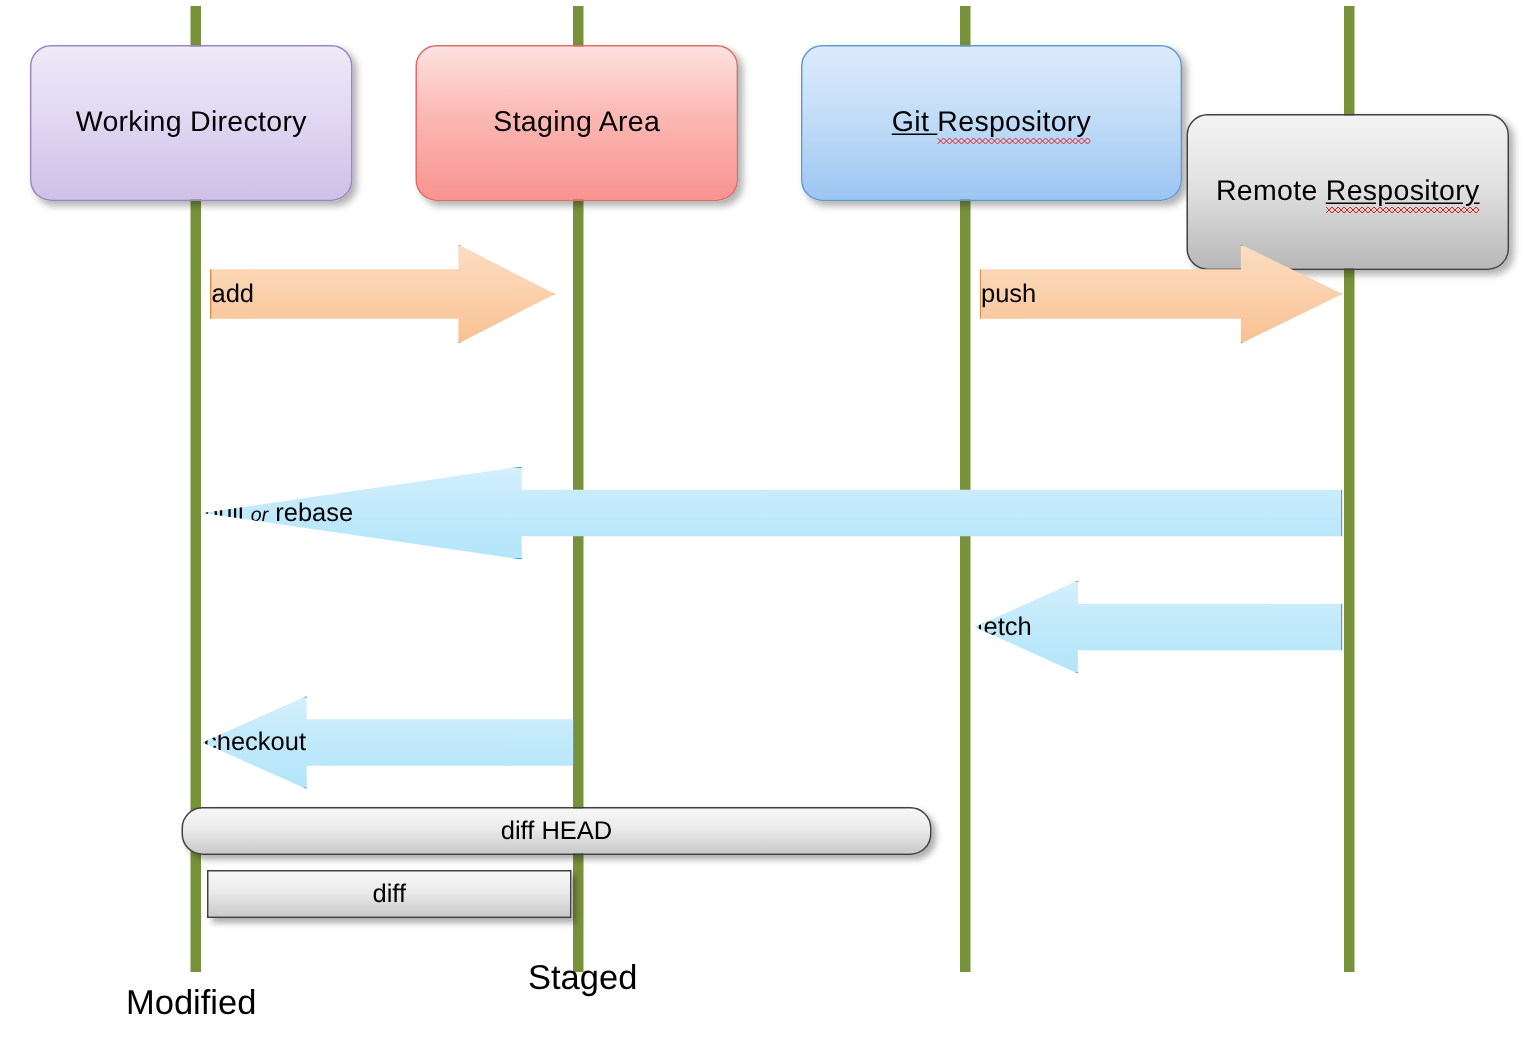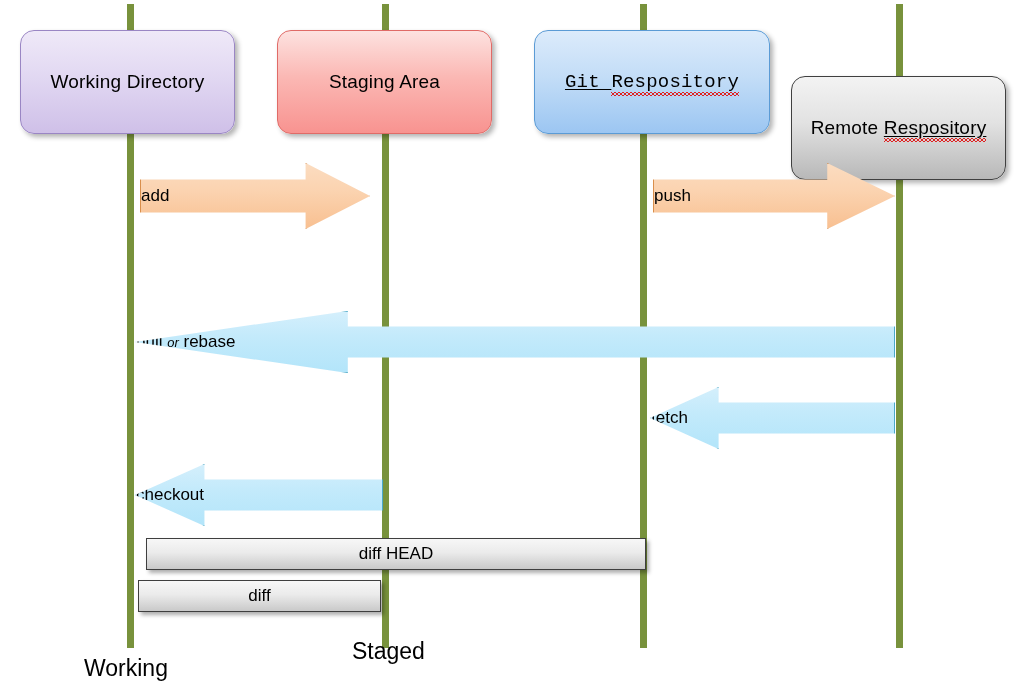--- a/index.html
+++ b/index.html
@@ -153,21 +153,21 @@
   <div class="lifeline" style="left:896px;"></div>
 
   <div class="stage-box box-working" style="left:20px; top:30px; width:215px;">
     <span class="stage-label">Working Directory</span>
   </div>
 
   <div class="stage-box box-staging" style="left:277px; top:30px; width:215px;">
     <span class="stage-label">Staging Area</span>
   </div>
 
-  <div class="stage-box box-git" style="left:534px; top:30px; width:236px;font-family:Liberation Mono, monospace;">
+  <div class="stage-box box-git" style="left:534px; top:30px; width:254px;">
     <span class="stage-label underlined"><span>Git </span><span class="misspelled">Respository</span></span>
   </div>
 
   <div class="stage-box box-remote" style="left:791px; top:30px; width:215px;margin-top:46px;">
     <span class="stage-label"><span>Remote </span><span class="misspelled underlined">Respository</span></span>
   </div>
 
   <div class="arrow arrow-orange arrow-right" style="left:140px; top:163px; width:230px; height:66px;">
     <span class="arrow-label">add</span>
   </div>
@@ -184,24 +184,24 @@
 
 
   <div class="arrow arrow-blue arrow-left" style="left:650px; top:387px; width:245px; height:62px;">
     <span class="arrow-label">fetch</span>
   </div>
 
   <div class="arrow arrow-blue arrow-left" style="left:135px; top:464px; width:248px; height:62px;">
     <span class="arrow-label">checkout</span>
   </div>
 
-  <div class="diffbar" style="left:146px; top:538px; width:500px; height:32px;">
+  <div class="diffbar" style="left:121px; top:538px; width:500px; height:32px;border-radius:14px;">
     <span class="diffbar-label">diff HEAD</span>
   </div>
 
   <div class="diffbar" style="left:138px; top:580px; width:243px; height:32px;">
     <span class="diffbar-label">diff</span>
   </div>
 
-  <div class="state-label" style="left:84px; top:655px;">Working</div>
+  <div class="state-label" style="left:84px; top:655px;">Modified</div>
   <div class="state-label" style="left:352px; top:638px;">Staged</div>
 
 </div>
 
 </body></html>

